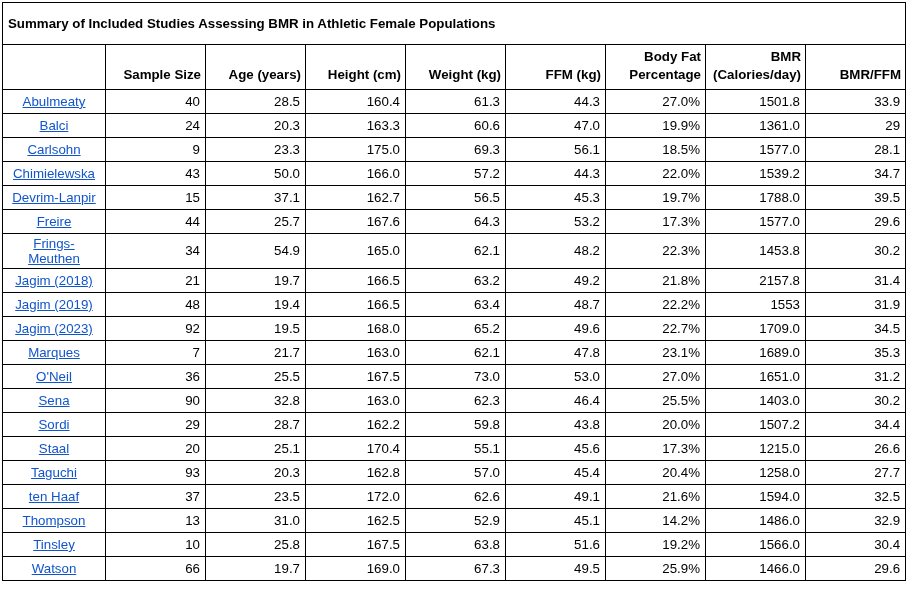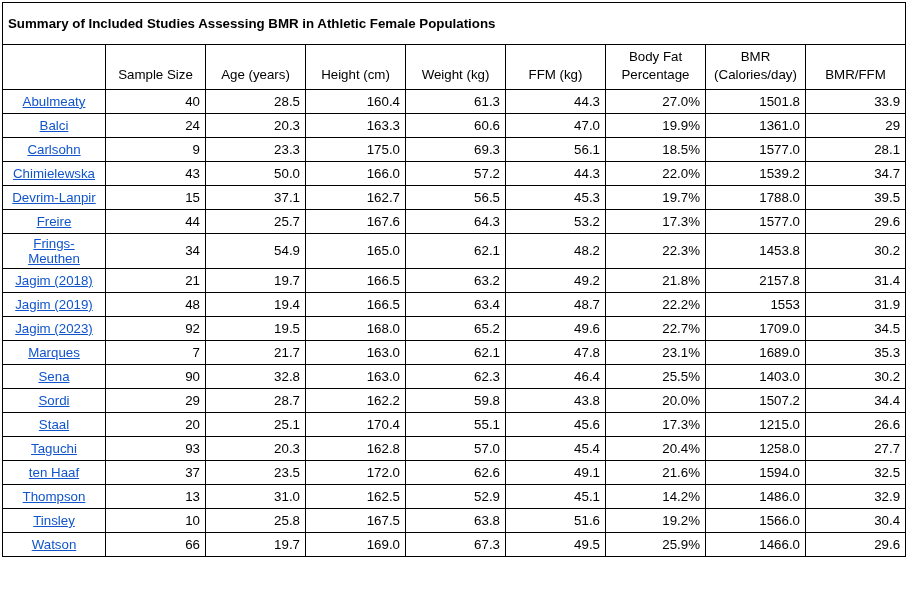--- a/index.html
+++ b/index.html
@@ -31,22 +31,22 @@
     box-sizing: border-box;
   }
   .title-cell {
     font-size: 15.5px;
     font-weight: bold;
     text-align: left;
     padding: 4px 5px 5px 5px;
     height: 42px;
   }
   .header-cell {
-    font-weight: normal;
-    text-align: center;
+    font-weight: bold;
+    text-align: right;
     vertical-align: bottom;
     padding: 3px 4px 5px 4px;
     height: 44px;
     line-height: 1.35;
   }
   .data-row td {
     height: 24px;
     padding: 2px 5px;
     vertical-align: middle;
   }
@@ -210,20 +210,31 @@
           <td class="num-cell">7</td>
           <td class="num-cell">21.7</td>
           <td class="num-cell">163.0</td>
           <td class="num-cell">62.1</td>
           <td class="num-cell">47.8</td>
           <td class="num-cell">23.1%</td>
           <td class="num-cell">1689.0</td>
           <td class="num-cell">35.3</td>
         </tr>
         <tr class="data-row">
+          <td class="study-cell"><a href="#">O'Neil</a></td>
+          <td class="num-cell">36</td>
+          <td class="num-cell">25.5</td>
+          <td class="num-cell">167.5</td>
+          <td class="num-cell">73.0</td>
+          <td class="num-cell">53.0</td>
+          <td class="num-cell">27.0%</td>
+          <td class="num-cell">1651.0</td>
+          <td class="num-cell">31.2</td>
+        </tr>
+        <tr class="data-row">
           <td class="study-cell"><a href="#">Sena</a></td>
           <td class="num-cell">90</td>
           <td class="num-cell">32.8</td>
           <td class="num-cell">163.0</td>
           <td class="num-cell">62.3</td>
           <td class="num-cell">46.4</td>
           <td class="num-cell">25.5%</td>
           <td class="num-cell">1403.0</td>
           <td class="num-cell">30.2</td>
         </tr>

